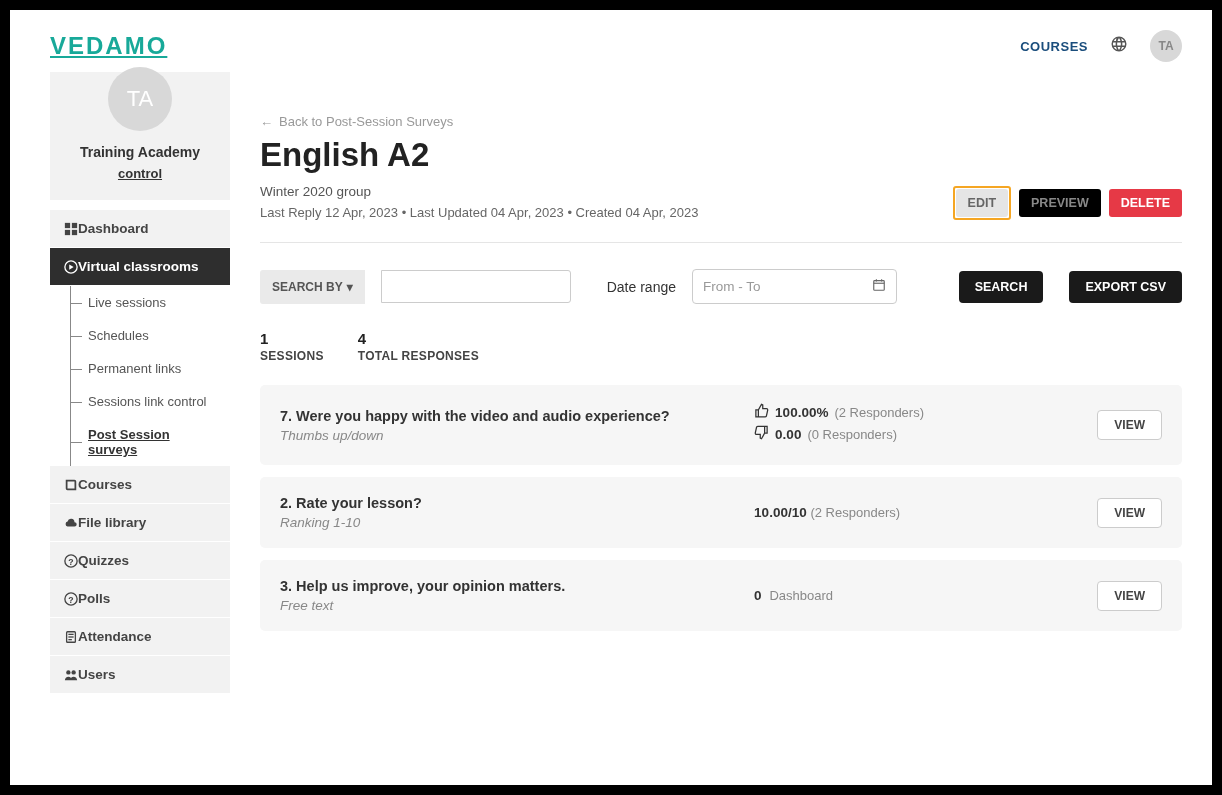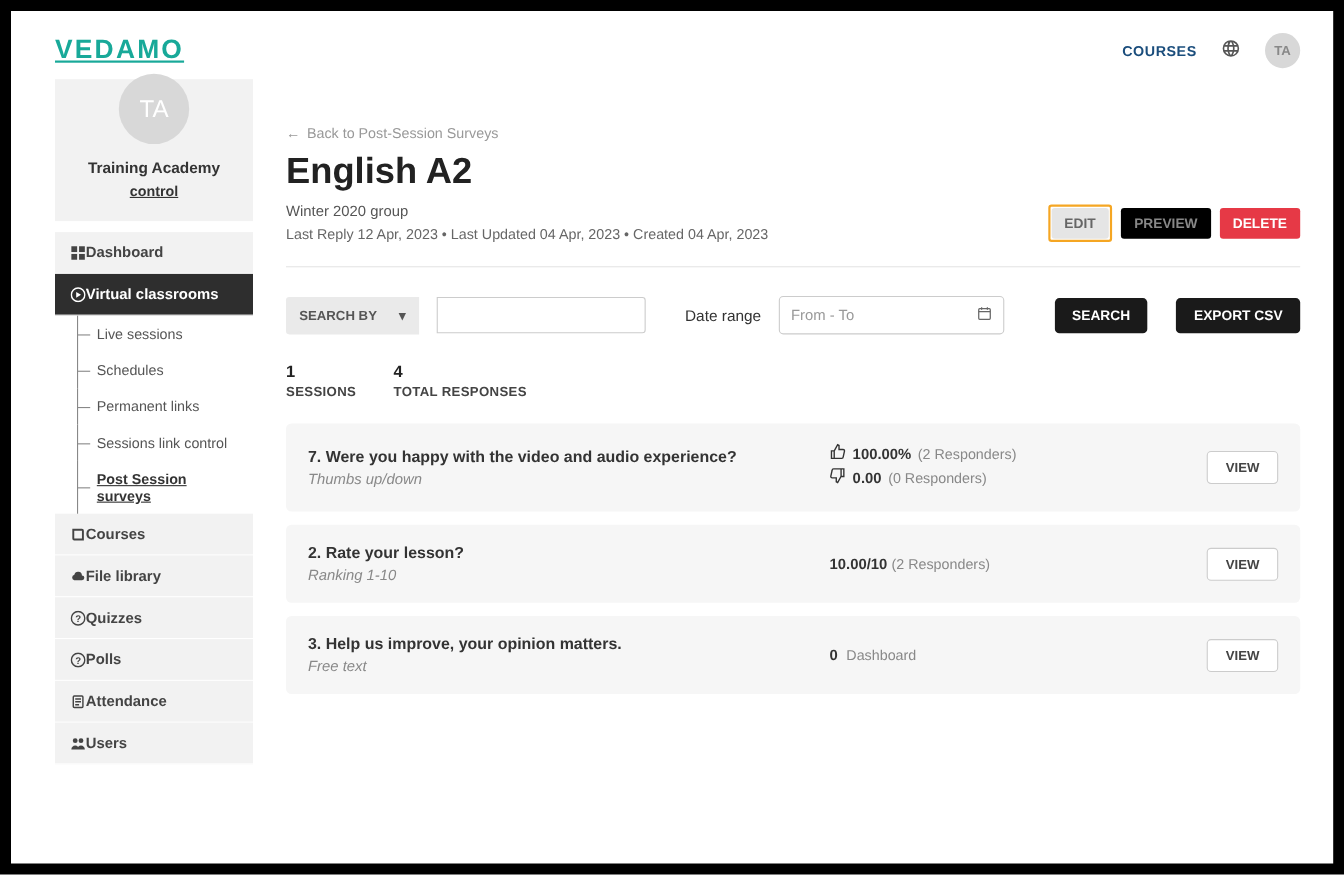--- a/index.html
+++ b/index.html
@@ -34,21 +34,21 @@
 .subtitle-group { margin-bottom: 6px; }
 .meta-line { font-size: 13px; color: #666; margin-top: 6px; }
 .action-btns { display: flex; gap: 8px; align-items: center; }
 .btn { padding: 7px 12px; font-size: 12.5px; font-weight: 700; border-radius: 3px; border: none; cursor: pointer; }
 .btn-edit { background: #e5e5e5; color: #666; }
 .btn-edit-wrap { border: 2px solid #f5a623; border-radius: 3px; padding: 1px; }
 .btn-preview { background: #000000; color: #888; }
 .btn-delete { background: #e63946; color: #fff; }
 .divider { border: none; border-top: 1px solid #e5e5e5; margin: 22px 0 26px; }
 .controls-row { display: flex; align-items: center; gap: 16px; }
-.searchby-btn { background: #eaeaea; padding: 10px 12px; font-size: 12px; font-weight: 700; color: #555; border: none; border-radius: 3px 0 0 3px; cursor: pointer; display: inline-flex; align-items: center; gap: 20px; }
+.searchby-btn { background: #eaeaea; padding: 10px 12px; font-size: 12px; font-weight: 700; color: #555; border: none; border-radius: 3px 0 0 3px; cursor: pointer; display: inline-flex; align-items: center; gap: 4px; }
 .search-input { border: 1px solid #ccc; padding: 8px 10px; width: 190px; font-size: 13px; border-radius: 0 3px 3px 0; }
 .daterange-label { font-size: 14px; color: #333; margin-left: 20px; }
 .daterange-input { border: 1px solid #ccc; border-radius: 4px; padding: 8px 10px; width: 205px; display: flex; align-items: center; justify-content: space-between; color: #999; font-size: 13.5px; cursor: pointer; }
 .spacer { flex: 1; }
 .btn-dark { background: #1a1a1a; color: #fff; padding: 9px 16px; font-size: 12.5px; font-weight: 700; border-radius: 4px; border: none; cursor: pointer; }
 .stats-row { display: flex; gap: 34px; margin-top: 26px; }
 .stat-block { }
 .stat-num { font-size: 15px; font-weight: 700; color: #222; }
 .stat-label { font-size: 12px; font-weight: 700; color: #444; letter-spacing: 0.3px; margin-top: 2px; }
 .questions { margin-top: 22px; display: flex; flex-direction: column; gap: 12px; }

